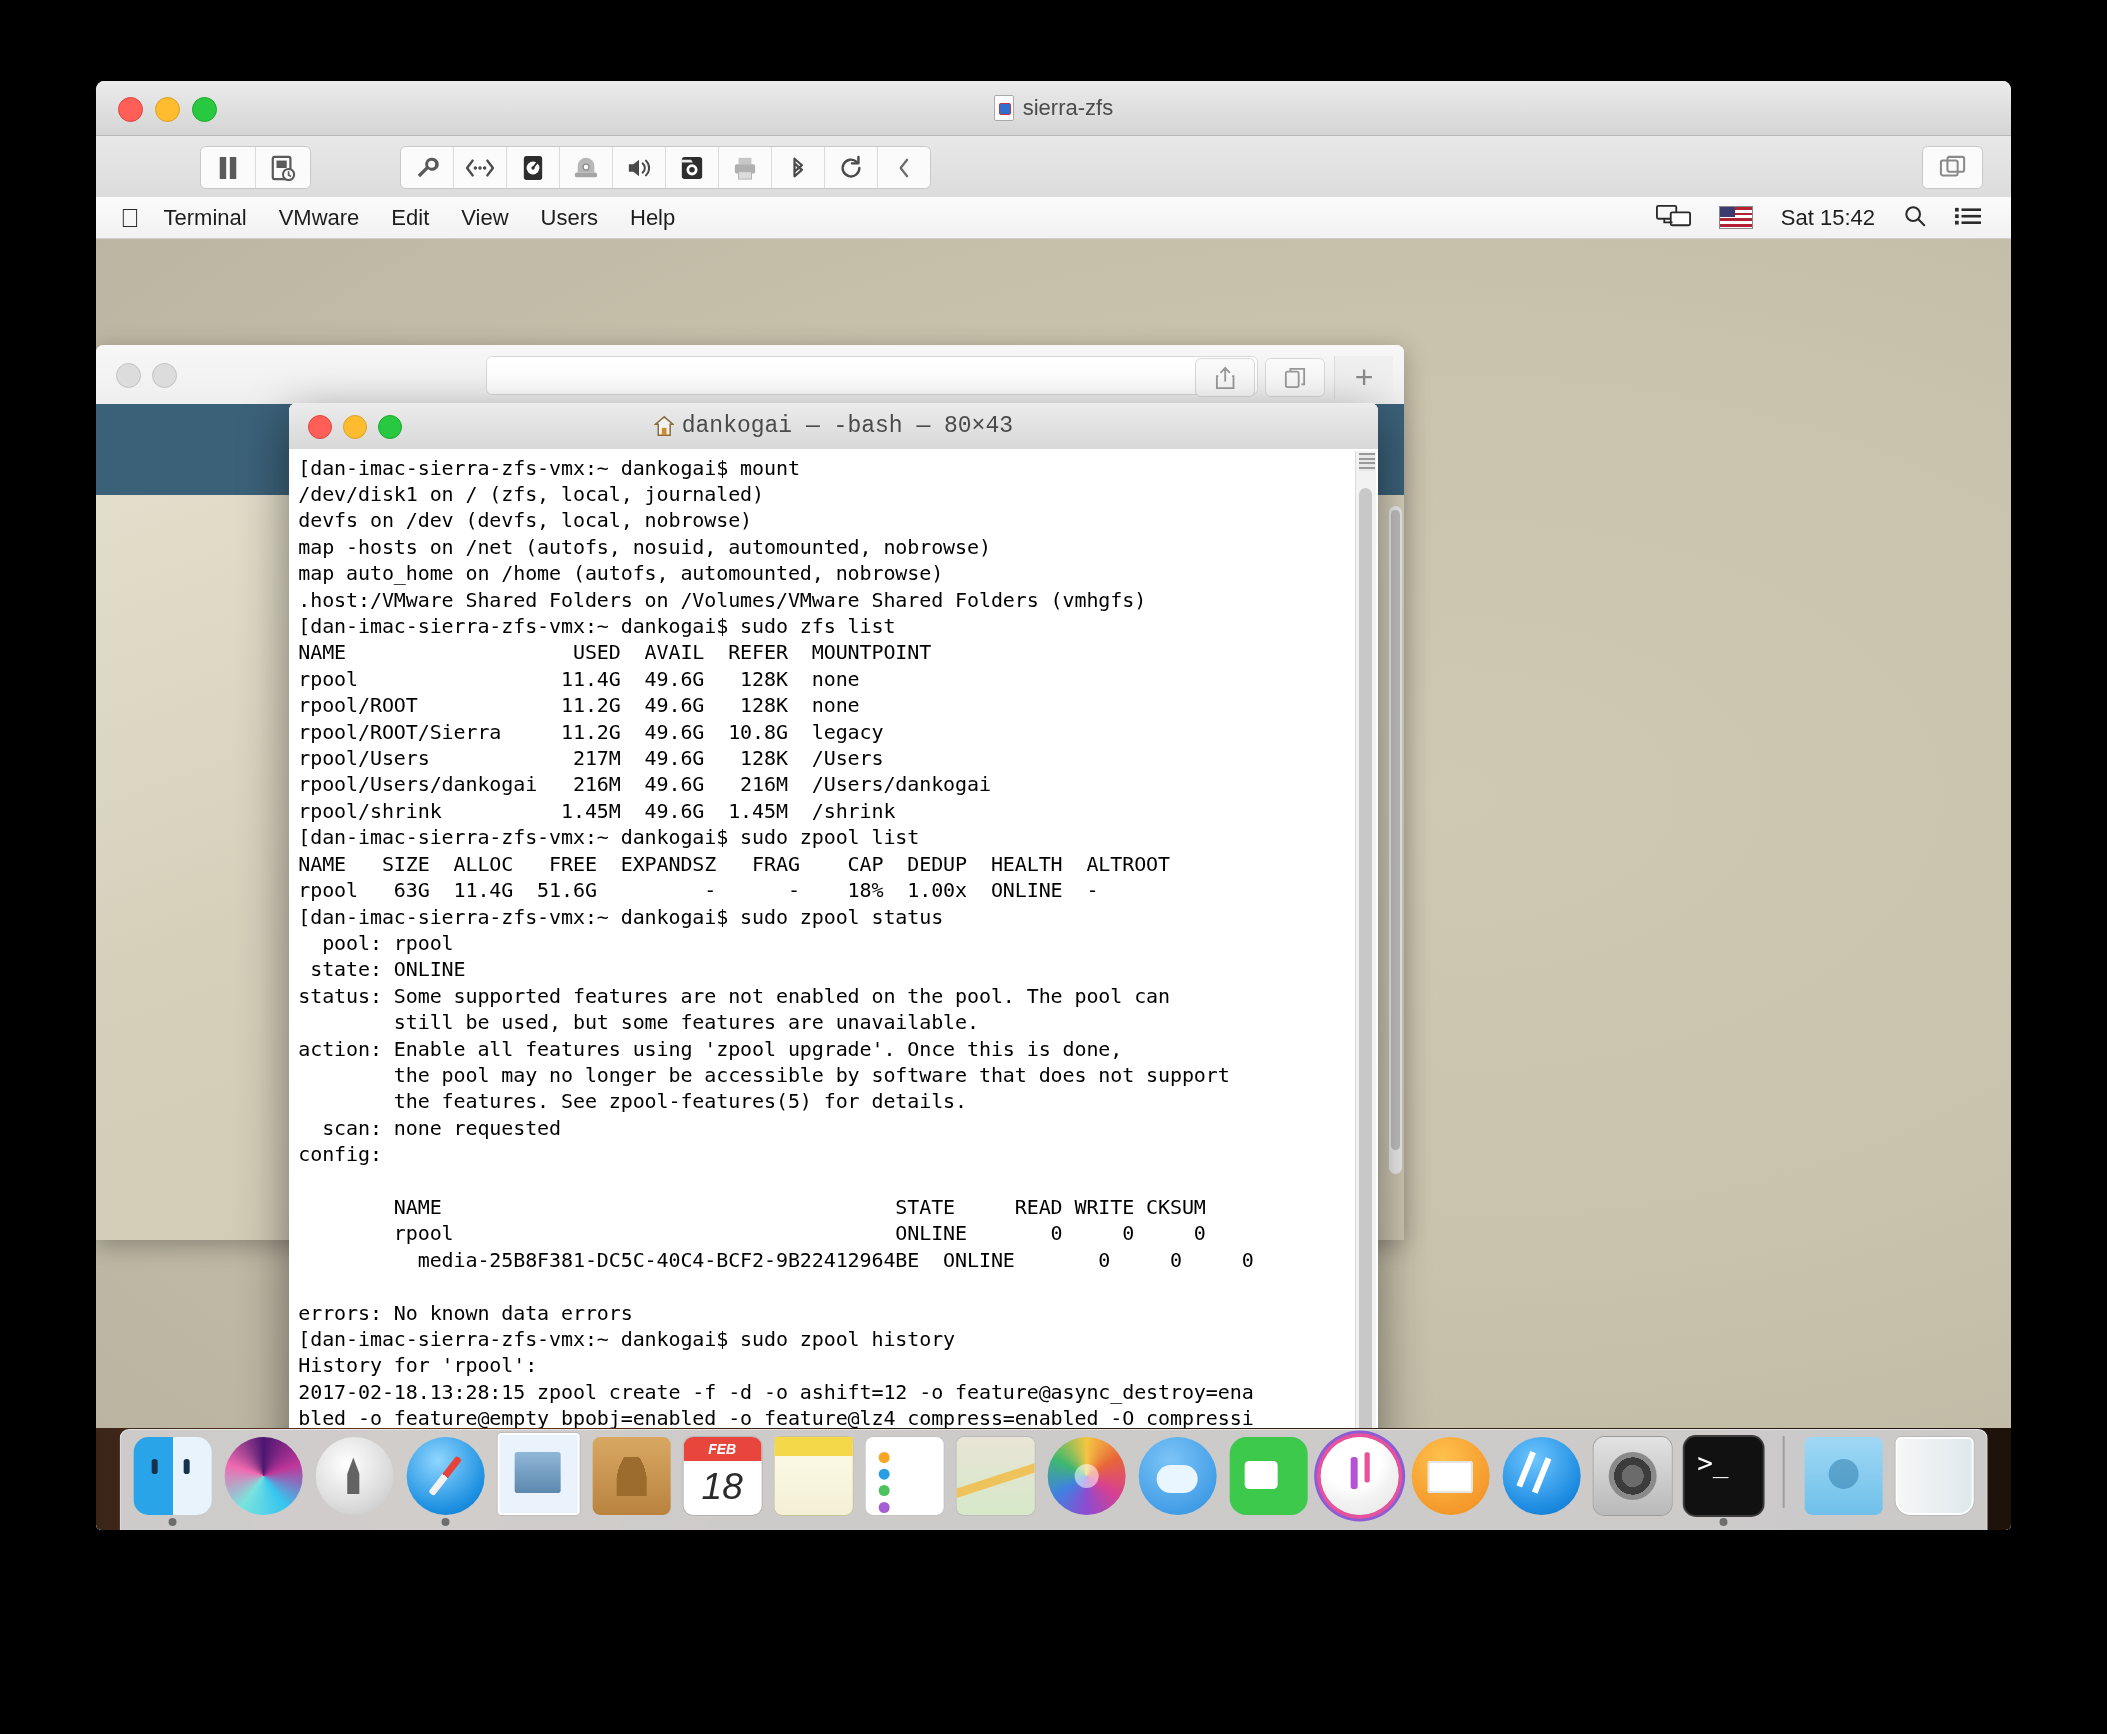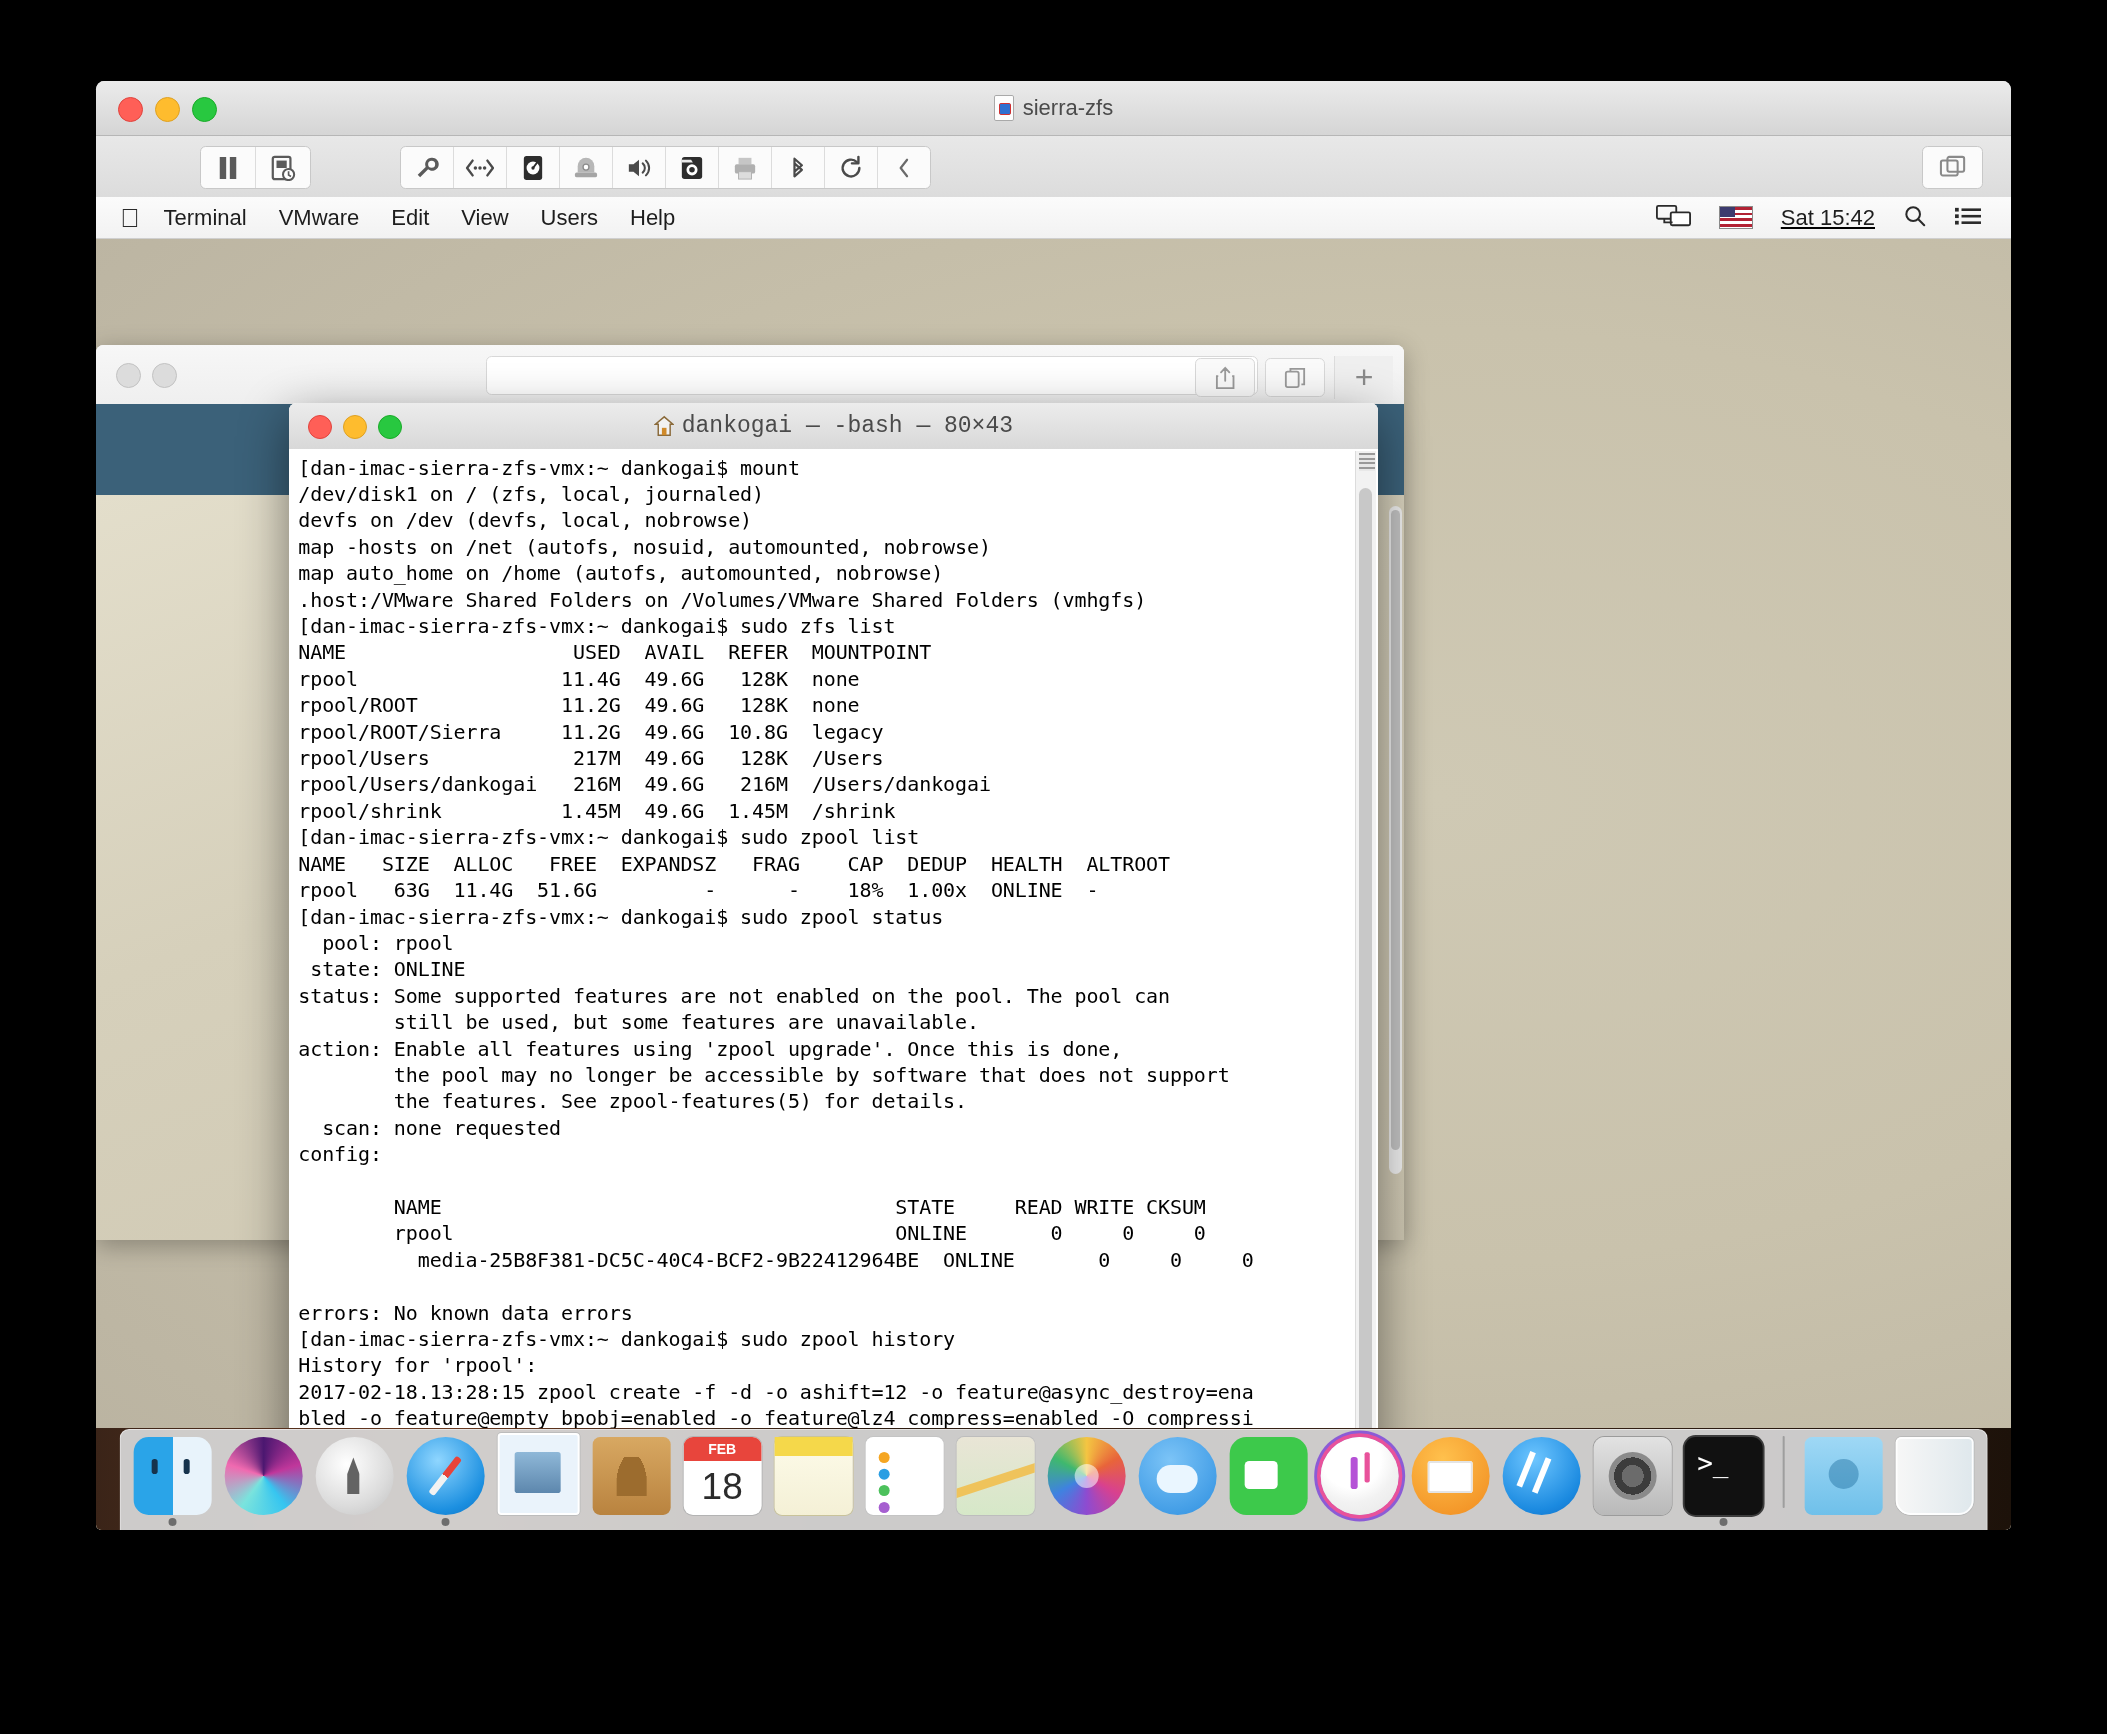--- a/index.html
+++ b/index.html
@@ -76,21 +76,21 @@
   
   #menubar{
     position:absolute;left:0;top:0;right:0;height:41px;
     background:linear-gradient(#fbfbfb,#f2f2f2);
     border-bottom:0.9px solid #cfcfcf;
     display:flex;align-items:center;
   }
   #menubar .apple{margin-left:24px;margin-right:24px;color:#2a2a2a;font-size:26px;line-height:1;}
   .menu-item{font-size:22px;color:#1d1d1d;margin-right:32px;white-space:nowrap;}
   .menu-item.bold{font-weight:normal;}
-  #menubar-right{margin-left:auto;display:flex;align-items:center;gap:28px;margin-right:30px;text-decoration:underline;}
+  #menubar-right{margin-left:auto;display:flex;align-items:center;gap:28px;margin-right:30px;}
   #clock{font-size:22px;color:#1d1d1d;}
   .flagicon{width:32px;height:20.4px;border:0.9px solid #8a8a8a;position:relative;overflow:hidden;background:#fff;}
   .flagicon .stripes{position:absolute;inset:0;
     background:repeating-linear-gradient(#b22234 0 2.8px,#fff 2.8px 5.6px);}
   .flagicon .canton{position:absolute;left:0;top:0;width:15px;height:10.2px;background:#3c3b6e;}
 
   
   #safari-window{
     position:absolute;left:0px;top:148px;width:1308px;height:895px;
     background:#f6f6f6;border-radius:7.4px 7.4px 0 0;
@@ -192,21 +192,21 @@
 
   
   #dock{
     position:absolute;left:50%;transform:translateX(-50%);bottom:0;
     height:100px;padding:0 13px;
     background:rgba(216,216,216,.93);
     border:0.9px solid rgba(255,255,255,.5);
     border-bottom:none;border-radius:9.3px 9.3px 0 0;
     display:flex;align-items:flex-end;gap:13px;
   }
-  .dock-item{width:78px;height:78px;margin-bottom:15px;position:relative;border-radius:16.7px;}
+  .dock-item{width:78px;height:78px;margin-bottom:15px;position:relative;border-radius:16.7px;font-style:italic;}
   .dock-dot{position:absolute;left:50%;transform:translateX(-50%);bottom:-11px;
     width:8.3px;height:8.3px;border-radius:50%;background:#6d6d6d;}
   .dock-sep{width:1.9px;height:72px;background:#9e9e9e;margin:0 7.4px 22px 7.4px;border-radius:0.9px;}
 
   
   .ic-finder{background:linear-gradient(90deg,#2aa4e8 0 50%,#e8f3fb 50% 100%);border-radius:15px;}
   .ic-finder:before{content:"";position:absolute;left:18.6px;top:22px;width:5.6px;height:15px;background:#16334d;border-radius:2.8px;}
   .ic-finder:after{content:"";position:absolute;right:22px;top:22px;width:5.6px;height:15px;background:#16334d;border-radius:2.8px;}
   .ic-siri{border-radius:50%;background:conic-gradient(#4b1770,#c0379b,#36c5f0,#7ae3dd,#f06ab0,#4b1770);}
   .ic-launchpad{border-radius:50%;background:radial-gradient(circle at 40% 35%,#fff,#dcdcdc 60%,#bfbfbf);}

